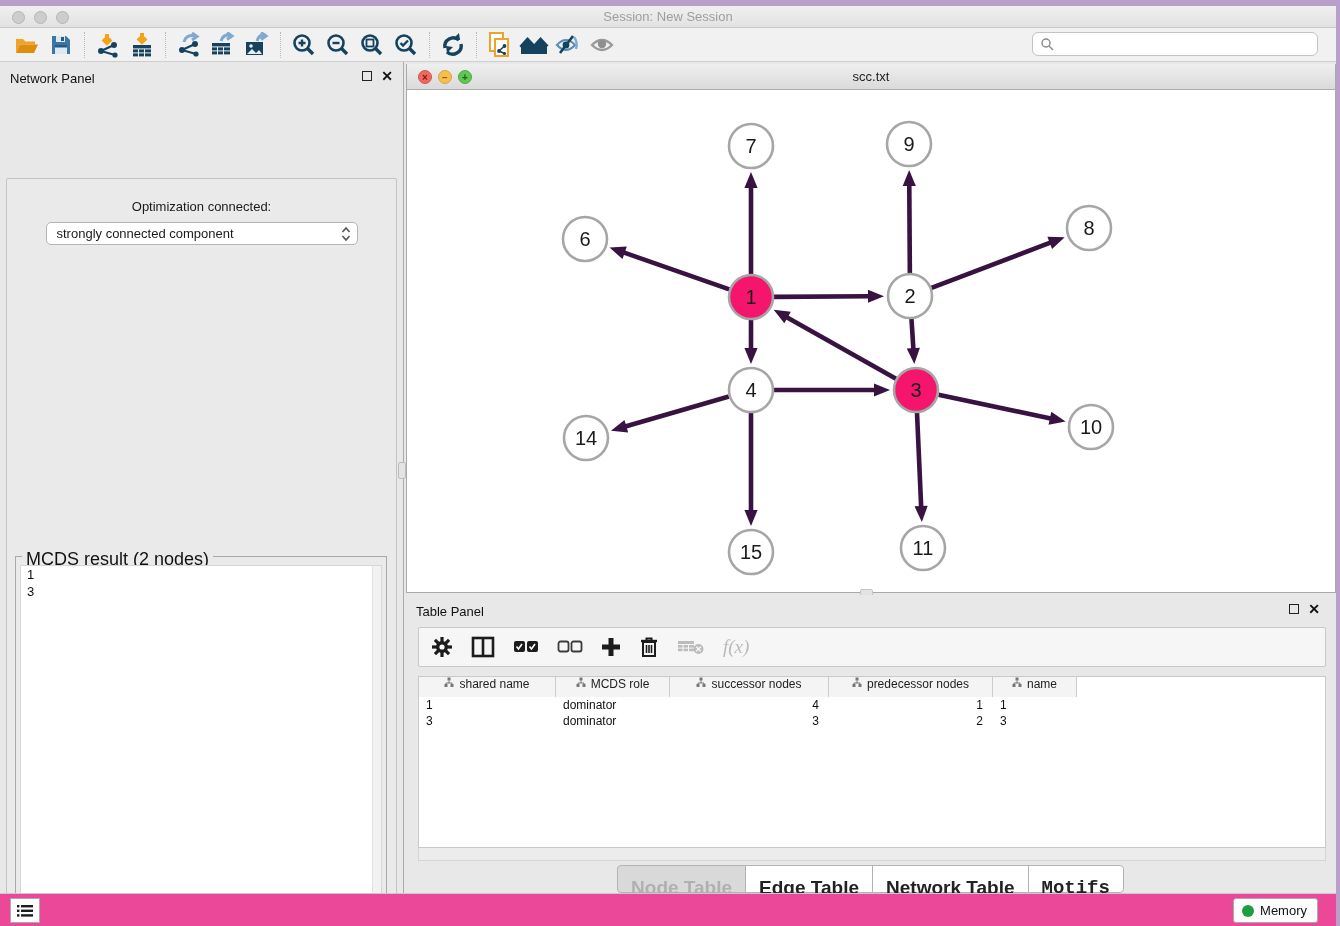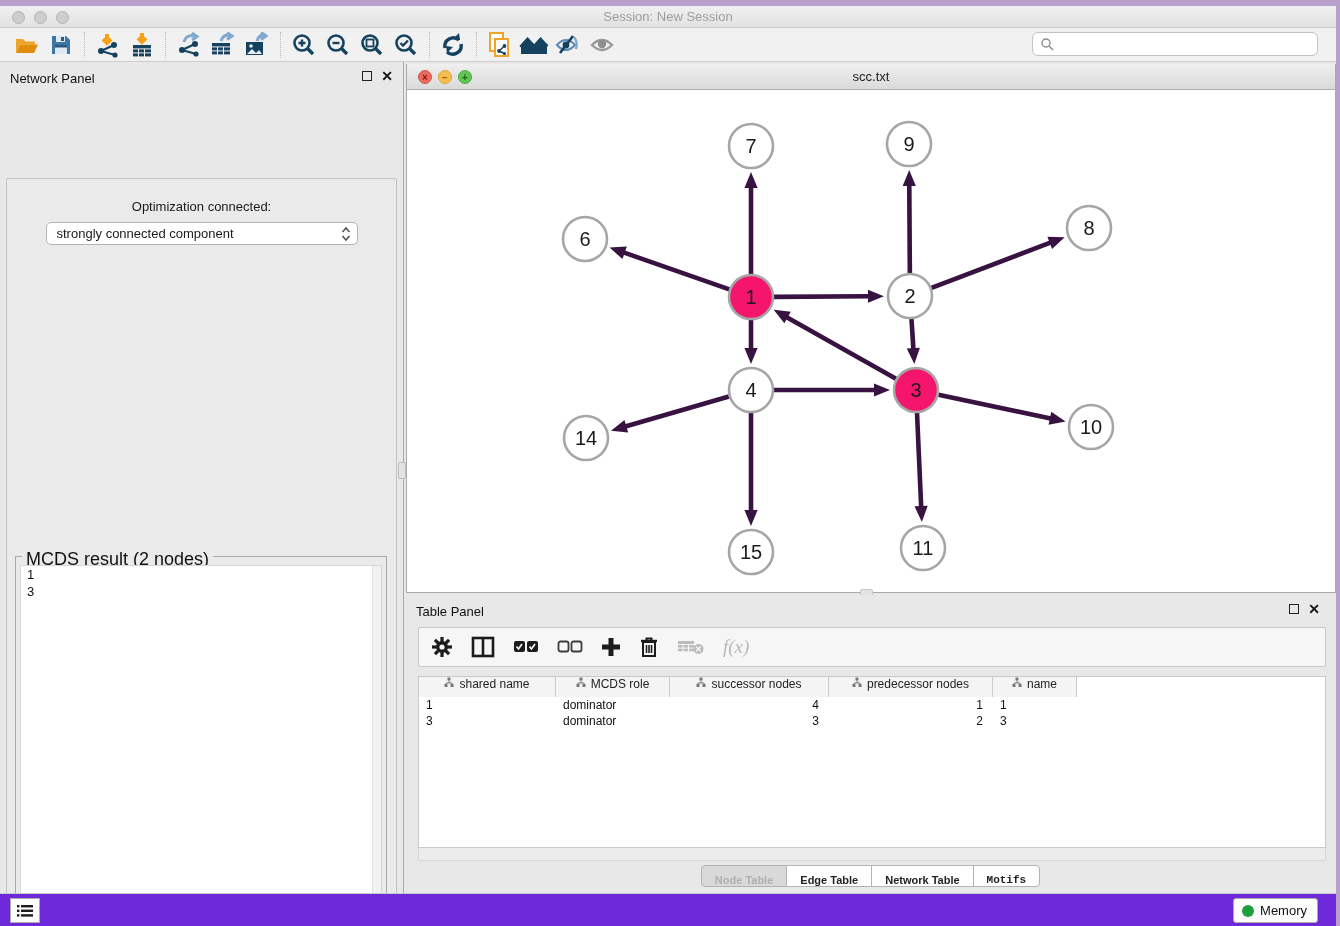--- a/index.html
+++ b/index.html
@@ -141,31 +141,31 @@
     display:flex; justify-content:center; gap:5px;
     font-size:12px; color:#222;
   }
   .dt-body { position:absolute; left:0; top:20px; right:0; bottom:0; }
   .dt-row { display:flex; height:16px; }
   .dt-cell { font-size:12px; color:#111; line-height:16px; }
   .tp-footer-strip { position:absolute; left:12px; top:253px; width:908px; height:13px; background:#ececec; border:1px solid #d6d6d6; border-top:none; }
 
   .tp-tabs { position:absolute; left:0; top:270px; width:100%; display:flex; justify-content:center; }
   .tp-tab {
-    height:22px; padding:4px 13px; background:#fff; border:1px solid #b3b3b3;
-    font-size:11px; font-weight:bold; line-height:20px; margin-left:-1px; color:#222;
+    height:28px; padding:12px 13px; background:#fff; border:1px solid #b3b3b3;
+    font-size:19px; font-weight:bold; line-height:20px; margin-left:-1px; color:#222;
   }
   .tp-tab.first { border-radius:4px 0 0 4px; }
   .tp-tab.last { border-radius:0 4px 4px 0;font-family:Liberation Mono, monospace; }
   .tp-tab.selected { background:#d9d9d9; color:#b0b0b0; }
 
   
   .statusbar {
     position:absolute; left:0; top:893px; width:1336px; height:33px;
-    background:#6d28d9; border-top:1px solid #c9c9c9;
+    background:#ec4899; border-top:1px solid #c9c9c9;
   }
   .status-left-btn {
     position:absolute; left:10px; top:4px; width:30px; height:25px;
     background:#fdfdfd; border:1px solid #ababab; display:flex; align-items:center; justify-content:center;
   }
   .memory-btn {
     position:absolute; right:18px; top:4px; height:25px; padding:0 10px 0 8px;
     background:#fdfdfd; border:1px solid #ababab; border-radius:3px;
     display:flex; align-items:center; gap:6px; font-size:13px; color:#111;
   }

